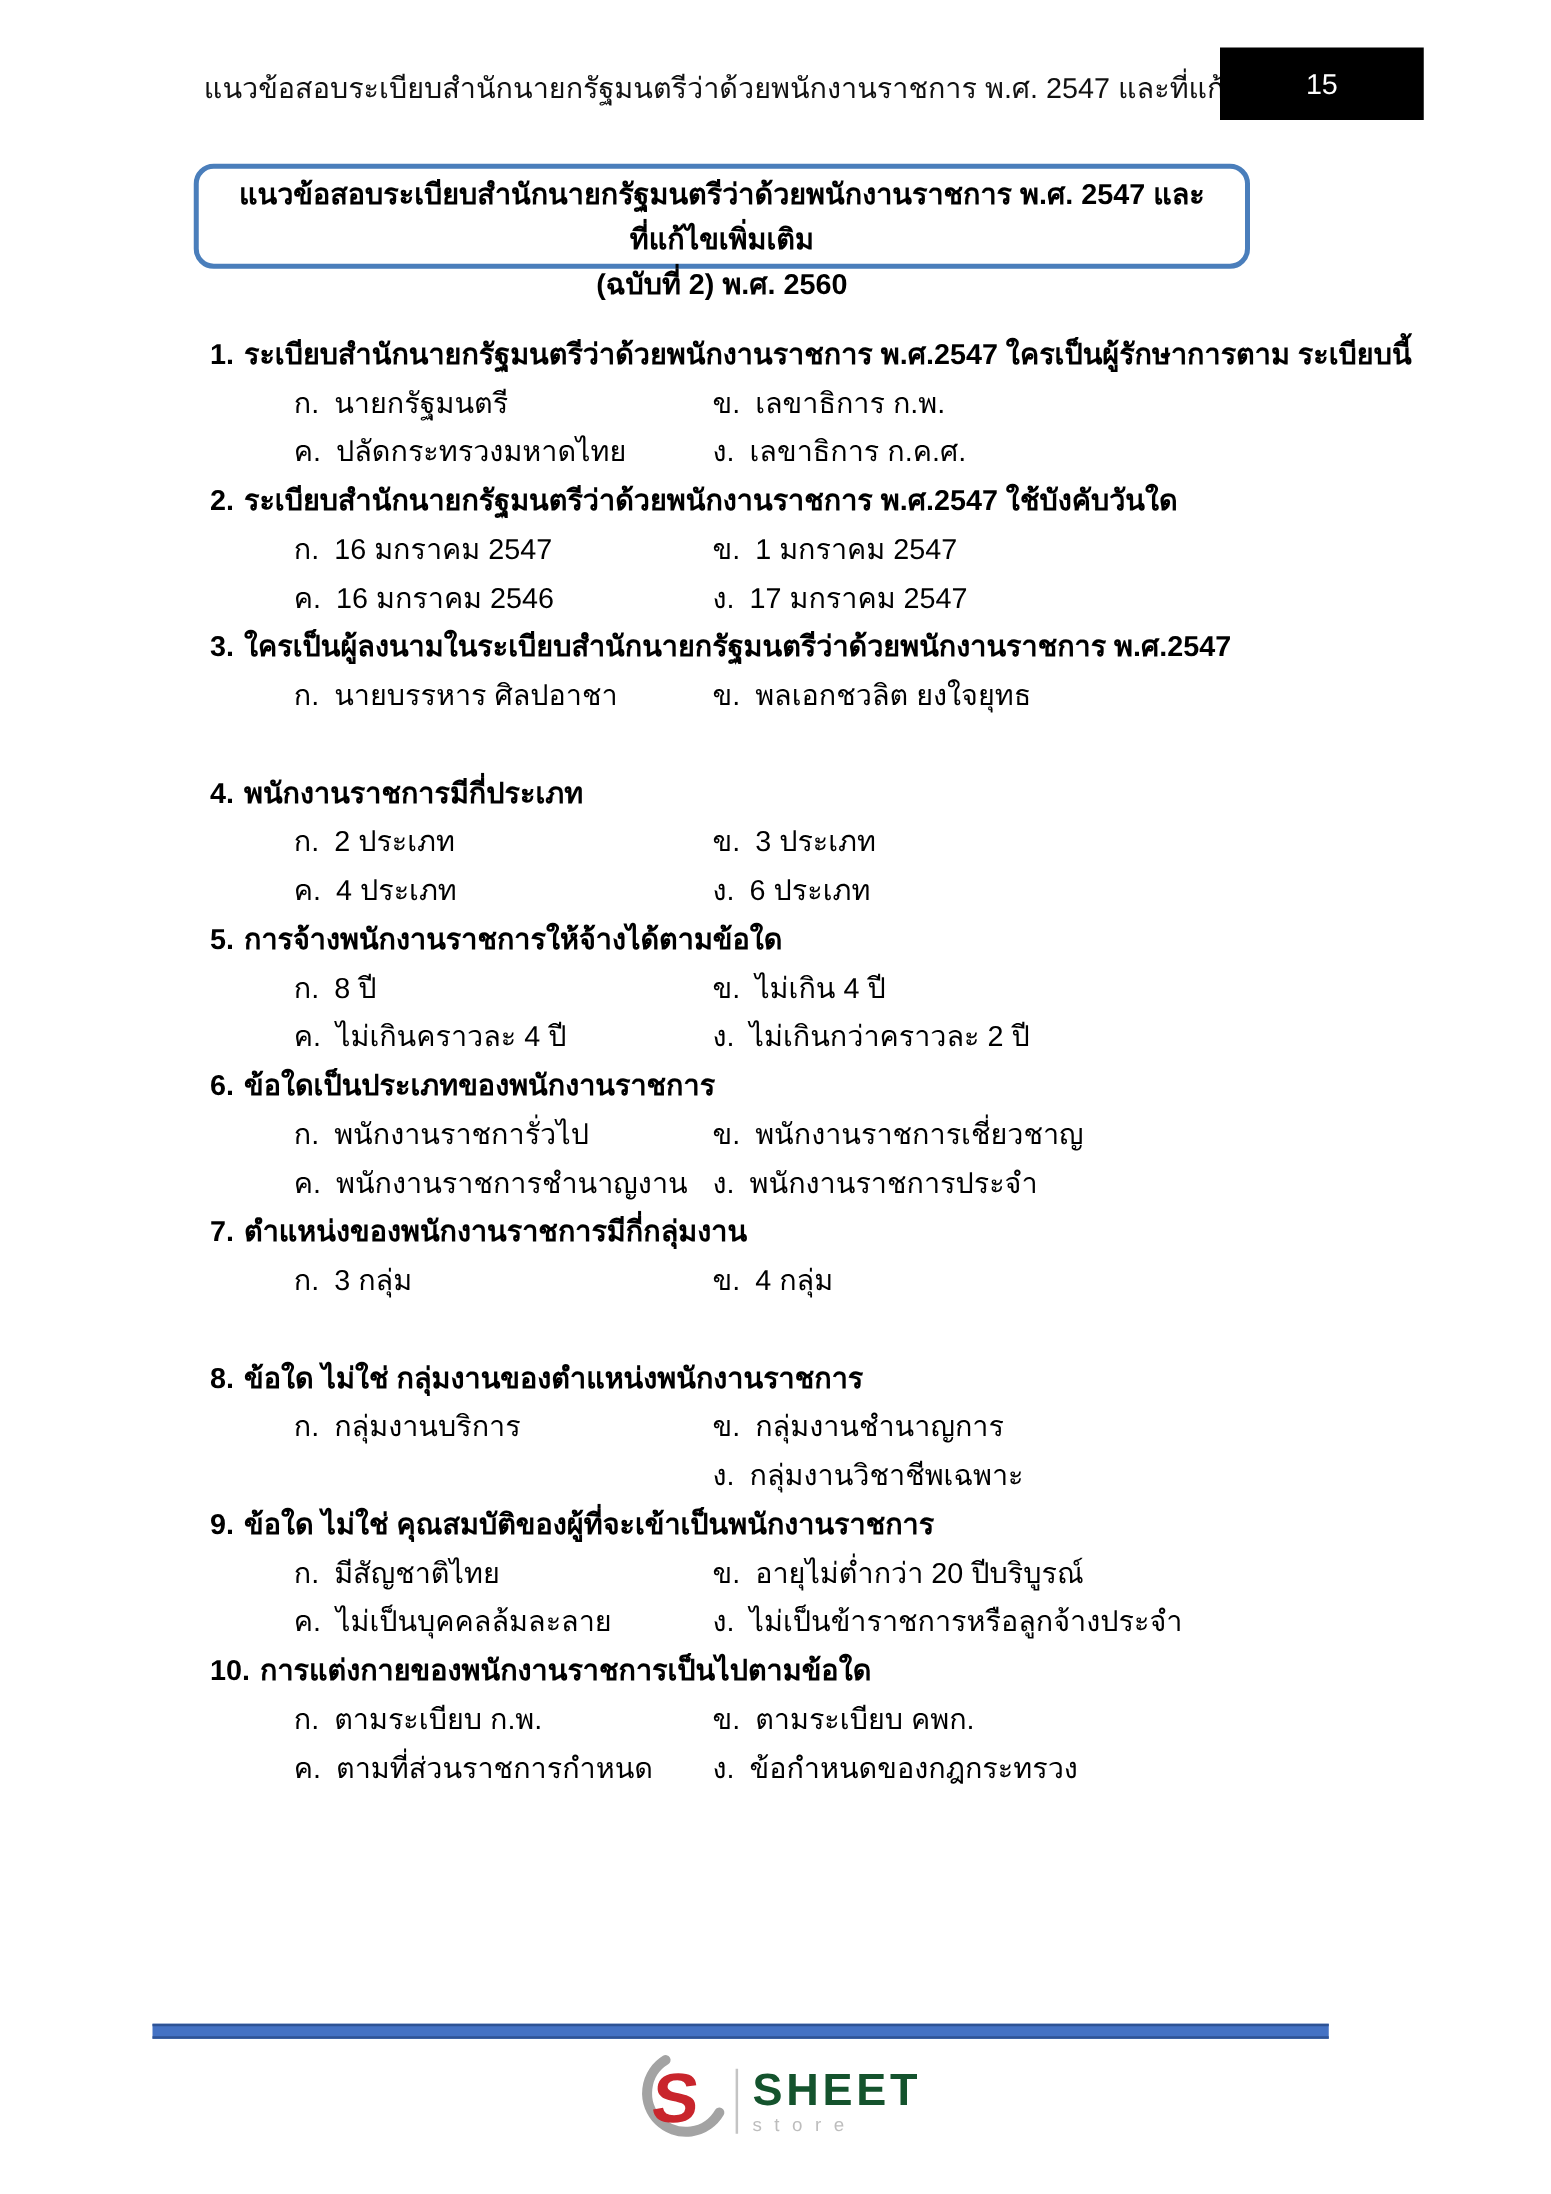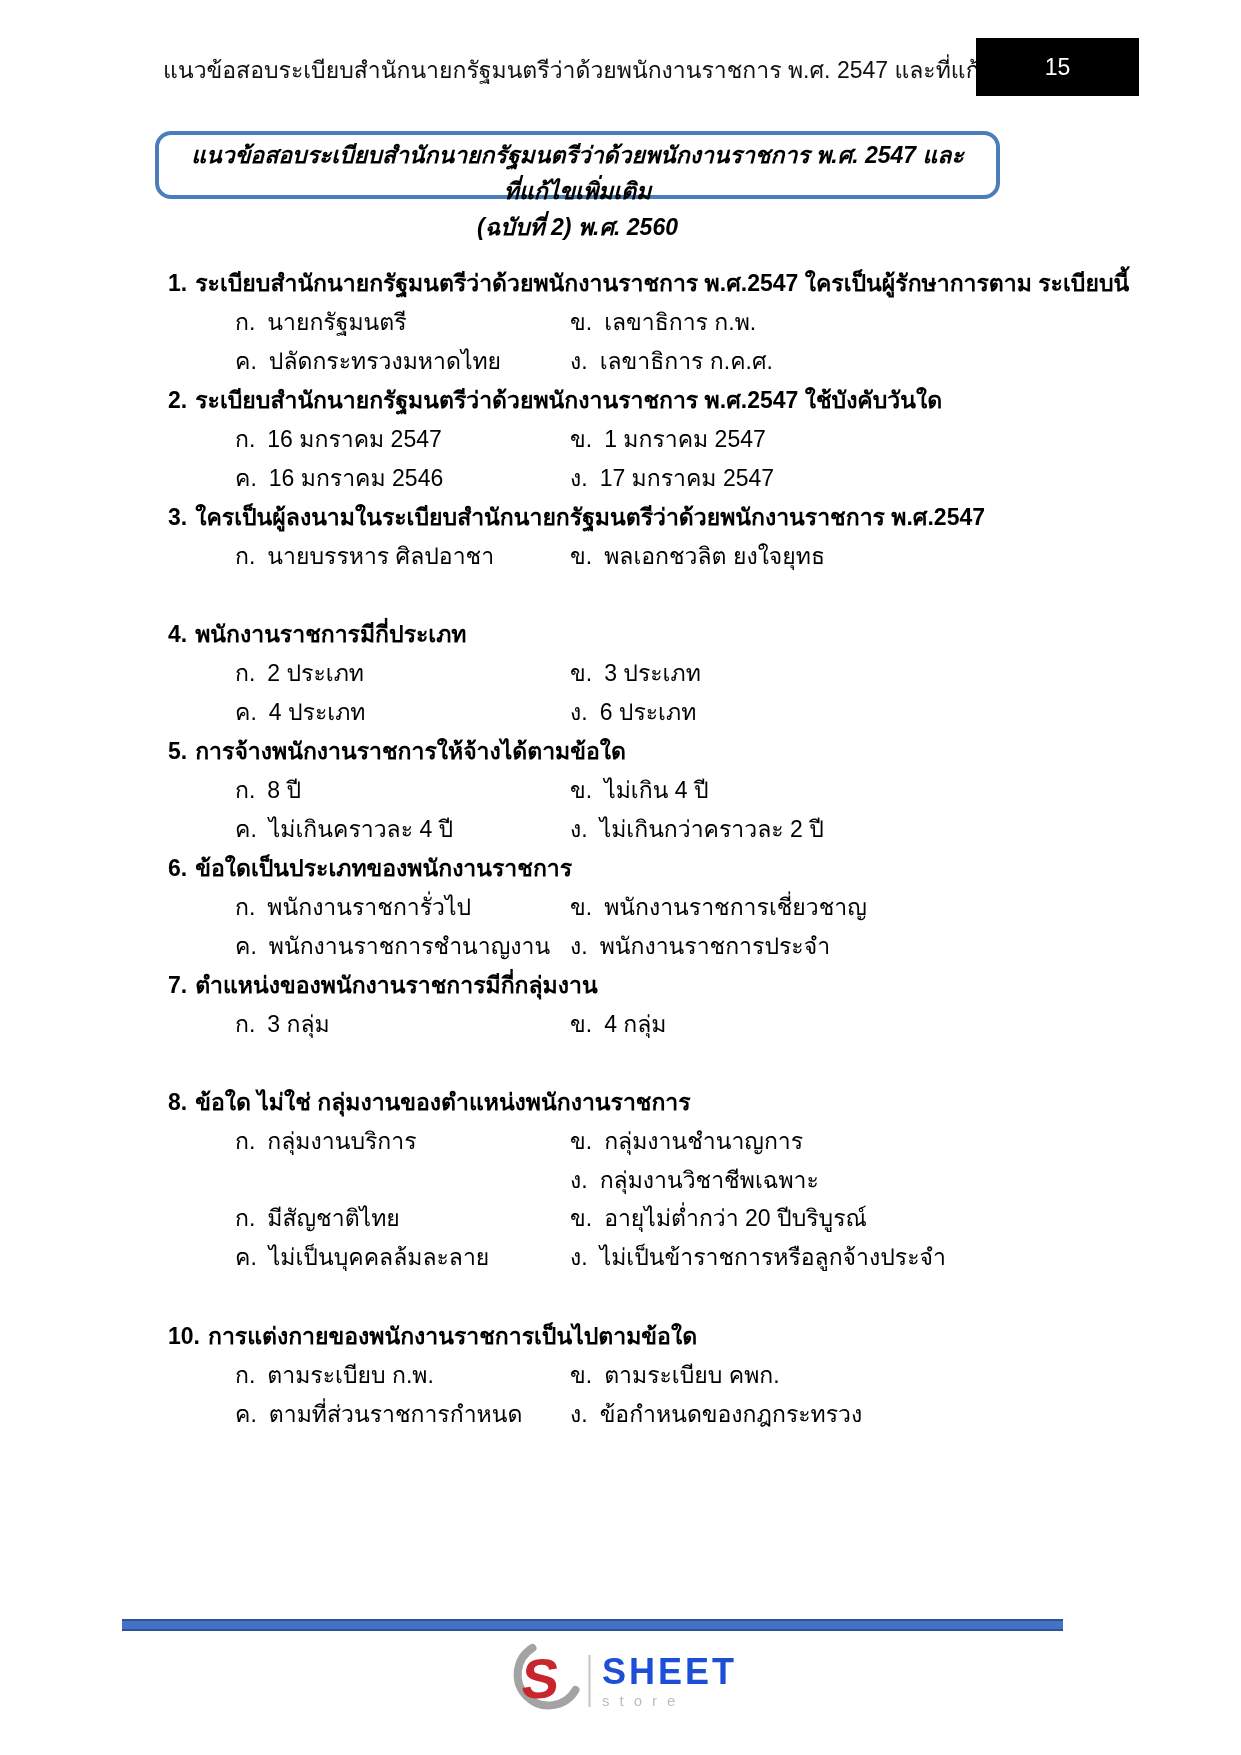--- a/index.html
+++ b/index.html
@@ -17,24 +17,24 @@
     text-align:center;font-size:23px;color:#111;
   }
   .page-number-box{
     position:absolute;left:976px;top:38px;width:163px;height:58px;
     background:#000;color:#fff;
     display:flex;align-items:center;justify-content:center;
     font-size:23px;
   }
   
   .title-box{
-    position:absolute;left:155px;top:131px;width:845px;height:68px;
+    position:absolute;left:155px;top:131px;width:845px;height:84px;
     border:4px solid #4a7ebb;border-radius:16px;background:#fff;
     display:flex;flex-direction:column;align-items:center;justify-content:space-evenly;
-    font-weight:bold;font-size:23px;text-align:center;padding:2px 26px;box-sizing:border-box;font-style:italic;
+    font-weight:bold;font-size:23px;text-align:center;padding:2px 26px;box-sizing:border-box;
   }
   
   .questions{
     position:absolute;left:168px;top:263px;width:990px;
   }
   .q{height:117px;}
   .q-title{
     height:40px;line-height:40px;
     font-weight:bold;font-size:23px;white-space:nowrap;
   }
@@ -50,21 +50,21 @@
     background:#4472c4;
     border-top:2px solid #2e5395;border-bottom:2px solid #2e5395;
   }
   .footer-logo{
     position:absolute;left:50%;top:1641px;transform:translateX(-50%);
     display:flex;align-items:center;
   }
   .logo-icon{width:78px;height:80px;display:block;}
   .logo-divider{width:2px;height:52px;background:#c4c4c4;margin:0 12px 0 6px;}
   .logo-words{display:flex;flex-direction:column;line-height:1;}
-  .logo-name{font-size:36px;font-weight:bold;color:#1d4ed8;letter-spacing:3px;}
+  .logo-name{font-size:36px;font-weight:bold;color:#14532d;letter-spacing:3px;}
   .logo-sub{font-size:15px;color:#bdbdbd;letter-spacing:10px;margin-top:3px;}
 </style>
 </head>
 <body>
 
 <div class="header-title">แนวข้อสอบระเบียบสำนักนายกรัฐมนตรีว่าด้วยพนักงานราชการ พ.ศ. 2547 และที่แก้ไข</div>
 <div class="page-number-box">
   <span>15</span>
 </div>
 
@@ -147,20 +147,21 @@
       <div class="q-title"><span class="q-num">8.</span>ข้อใด ไม่ใช่ กลุ่มงานของตำแหน่งพนักงานราชการ</div>
       <div class="opt-row">
         <div class="opt opt-a"><span class="opt-label">ก.</span><span>กลุ่มงานบริการ</span></div>
         <div class="opt opt-b"><span class="opt-label">ข.</span><span>กลุ่มงานชำนาญการ</span></div>
       </div>
       <div class="opt-row">
         <div class="opt opt-b"><span class="opt-label">ง.</span><span>กลุ่มงานวิชาชีพเฉพาะ</span></div>
       </div>
     </div>
     <div class="q">
+      <div class="q-title"><span class="q-num">9.</span>ข้อใด ไม่ใช่ คุณสมบัติของผู้ที่จะเข้าเป็นพนักงานราชการ</div>
       <div class="opt-row">
         <div class="opt opt-a"><span class="opt-label">ก.</span><span>มีสัญชาติไทย</span></div>
         <div class="opt opt-b"><span class="opt-label">ข.</span><span>อายุไม่ต่ำกว่า 20 ปีบริบูรณ์</span></div>
       </div>
       <div class="opt-row">
         <div class="opt opt-a"><span class="opt-label">ค.</span><span>ไม่เป็นบุคคลล้มละลาย</span></div>
         <div class="opt opt-b"><span class="opt-label">ง.</span><span>ไม่เป็นข้าราชการหรือลูกจ้างประจำ</span></div>
       </div>
     </div>
     <div class="q">

